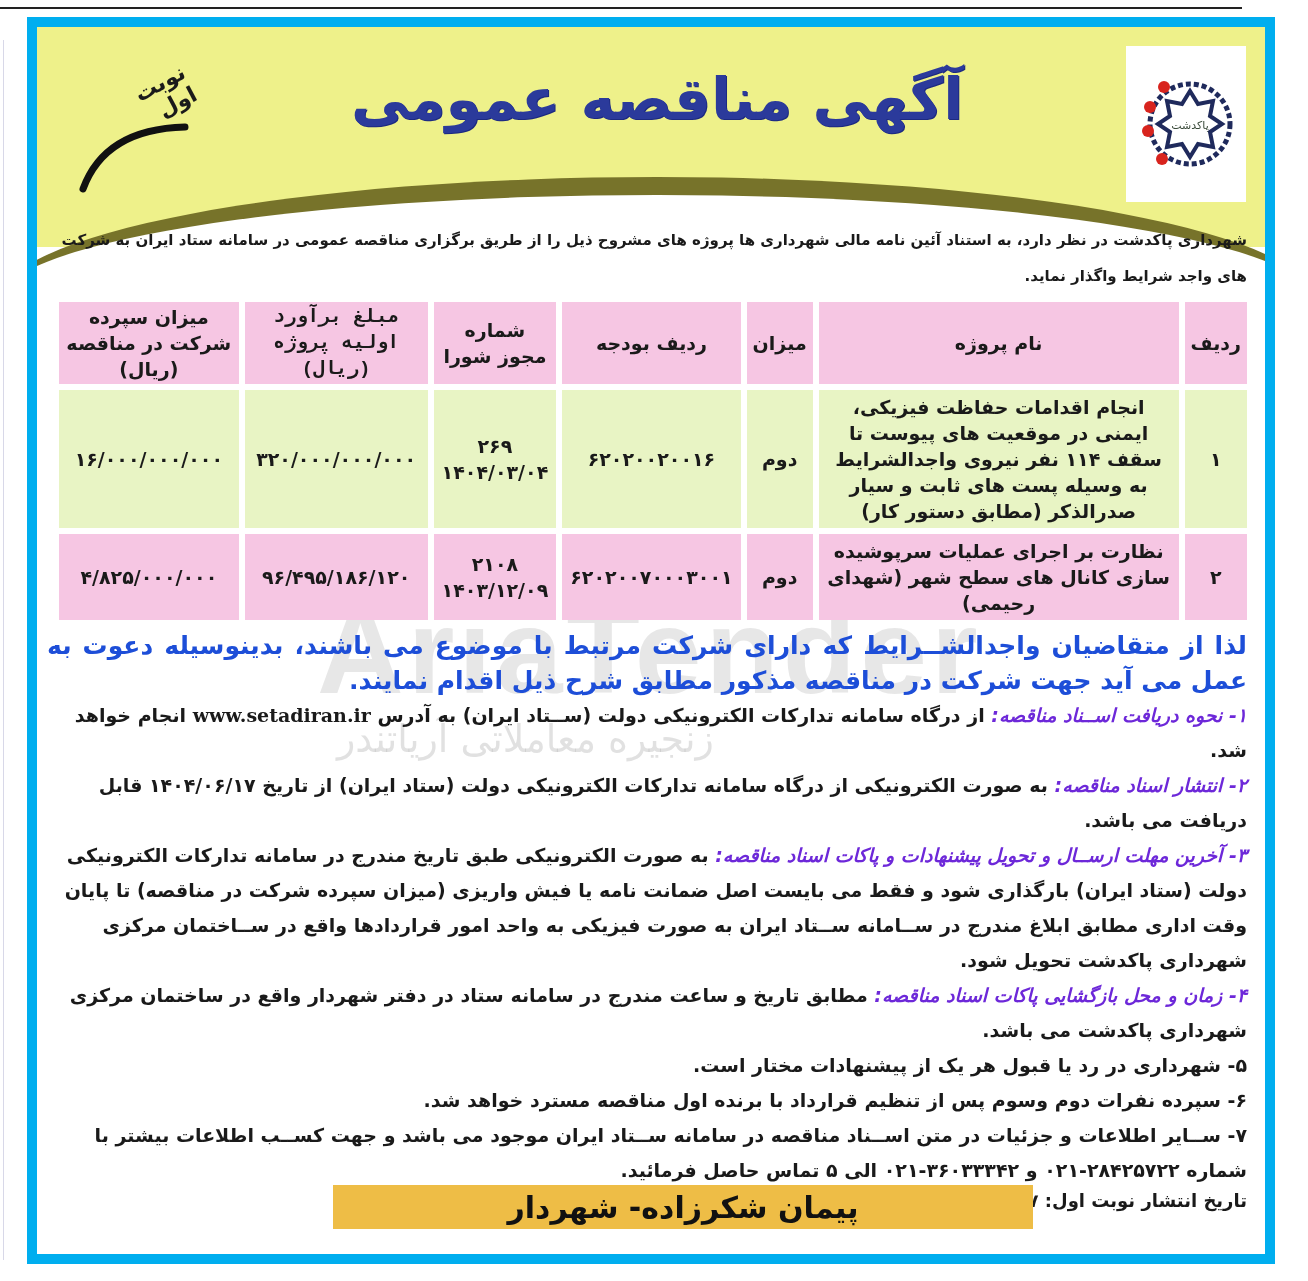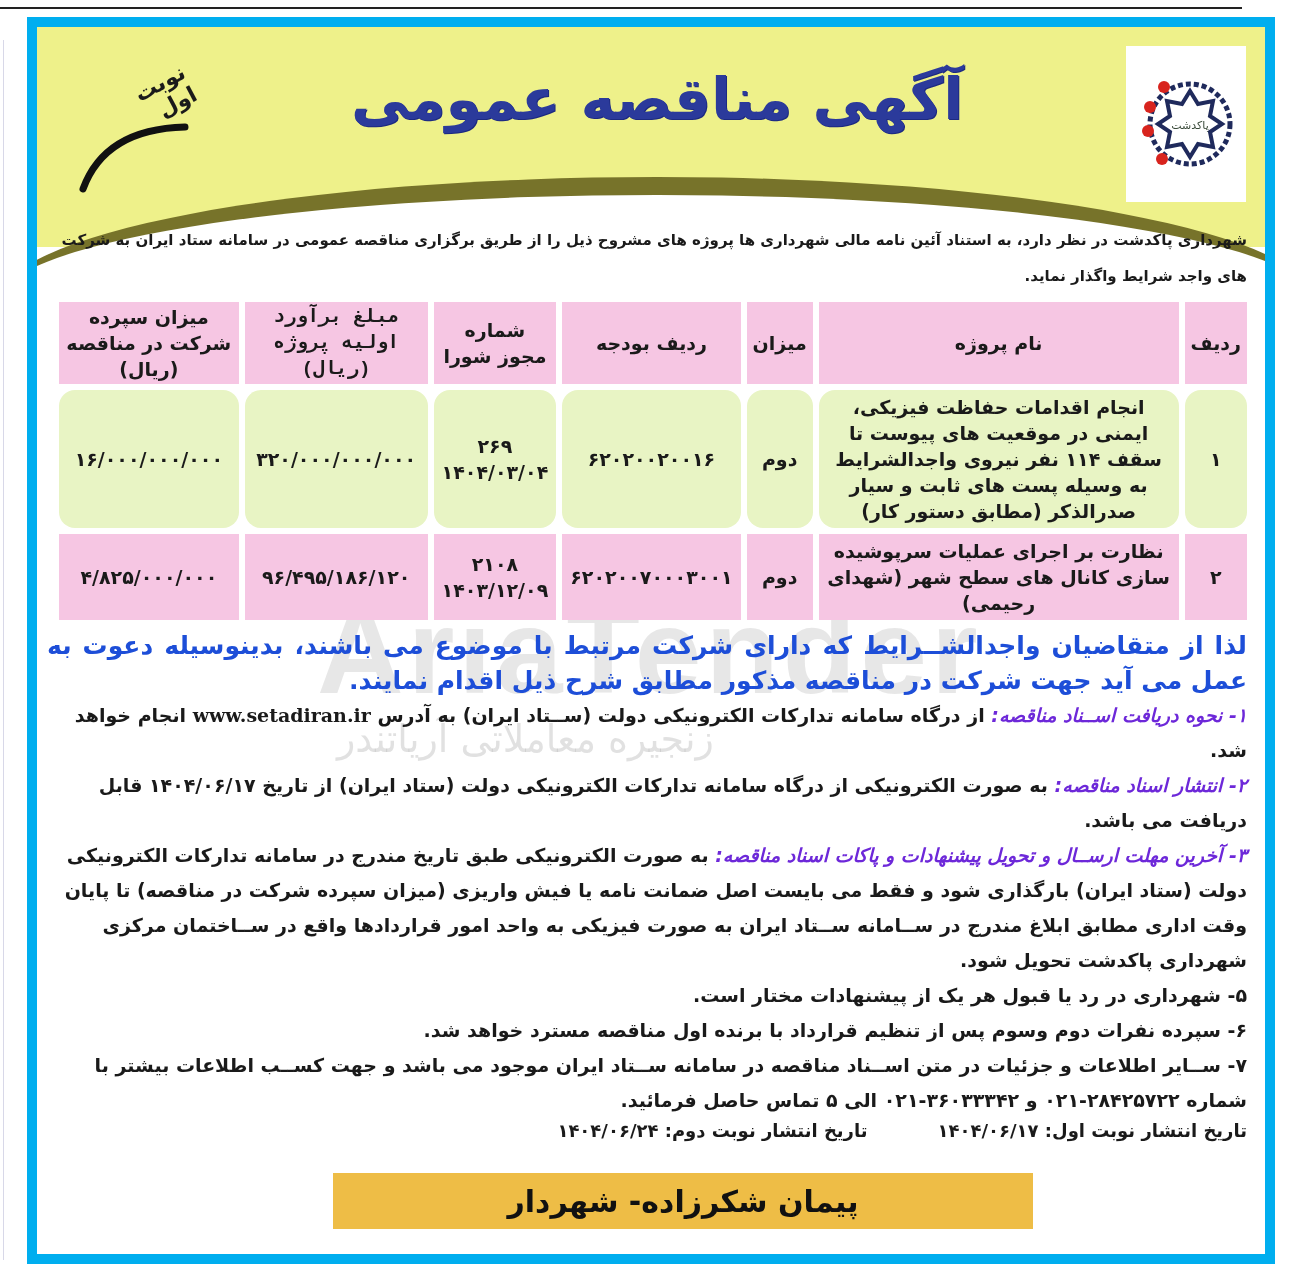--- a/index.html
+++ b/index.html
@@ -50,21 +50,21 @@
     font-size: 15px; line-height: 36px; text-align: right; font-weight: bold; color: #1a1a1a;
   }
 
   
   .tbl { width: 100%; border-collapse: separate; border-spacing: 6px; margin-top: 2px; direction: rtl; margin-right:-6px; }
   .tbl th, .tbl td { text-align: center; vertical-align: middle; font-weight: bold; color: #1a1a1a; }
   .tbl th { background: #f6c6e3; font-size: 19px; height: 68px; line-height: 26px; padding: 2px 6px; }
   .tbl tr.row-a td { background: #e8f4c4; }
   .tbl tr.row-b td { background: #f6c6e3; }
   .tbl td { font-size: 19px; line-height: 26px; padding: 4px 8px; }
-  .row-a td { height: 130px; border-radius: 16px; }
+  .row-a td { height: 130px; }
   .row-b td { height: 70px; }
   .c-idx { width: 56px; }
   .c-name { width: 394px; }
   .c-stage { width: 56px; }
   .c-budget { width: 168px; }
   .c-permit { width: 100px; }
   .c-est { width: 184px; font-family: Liberation Mono, monospace; }
   .c-dep { width: 182px; }
   .num { direction: ltr; unicode-bidi: embed; font-family: "DejaVu Sans", sans-serif; }
 
@@ -78,21 +78,21 @@
     position: absolute; left: 280px; top: 555px; font-size: 120px; font-weight: bold;
     color: rgba(120,120,120,0.18); direction: ltr; letter-spacing: 4px; pointer-events: none;
     font-family: "Liberation Sans", sans-serif;
   }
   .watermark2 {
     position: absolute; left: 300px; top: 690px; font-size: 38px;
     color: rgba(120,120,120,0.22); letter-spacing: 18px; pointer-events: none;
   }
 
   .signature {
-    position: absolute; left: 296px; bottom: 25px; width: 700px; height: 56px;
+    position: absolute; left: 296px; bottom: 25px; width: 700px; height: 44px;
     background: #eebd46; display: flex; align-items: center; justify-content: center;
     font-size: 30px; font-weight: bold; color: #111;
   }
 </style>
 </head>
 <body>
 
 <div class="top-rule"></div>
 <div class="top-rule-right"></div>
 <div class="left-gutter"></div>
@@ -175,20 +175,23 @@
 
       <p class="item">
         <span class="lbl">۱- نحوه دریافت اســناد مناقصه:</span><span> از درگاه سامانه تدارکات الکترونیکی دولت (ســتاد ایران) به آدرس </span><span class="url">www.setadiran.ir</span><span> انجام خواهد شد.</span>
       </p>
       <p class="item">
         <span class="lbl">۲- انتشار اسناد مناقصه:</span><span> به صورت الکترونیکی از درگاه سامانه تدارکات الکترونیکی دولت (ستاد ایران) از تاریخ ۱۴۰۴/۰۶/۱۷ قابل دریافت می باشد.</span>
       </p>
       <p class="item">
         <span class="lbl">۳- آخرین مهلت ارســال و تحویل پیشنهادات و پاکات اسناد مناقصه:</span><span> به صورت الکترونیکی طبق تاریخ مندرج در سامانه تدارکات الکترونیکی دولت (ستاد ایران) بارگذاری شود و فقط می بایست اصل ضمانت نامه یا فیش واریزی (میزان سپرده شرکت در مناقصه) تا پایان وقت اداری مطابق ابلاغ مندرج در ســامانه ســتاد ایران به صورت فیزیکی به واحد امور قراردادها واقع در ســاختمان مرکزی شهرداری پاکدشت تحویل شود.</span>
       </p>
+      <p class="item">
+        <span class="lbl">۴- زمان و محل بازگشایی پاکات اسناد مناقصه:</span><span> مطابق تاریخ و ساعت مندرج در سامانه ستاد در دفتر شهردار واقع در ساختمان مرکزی شهرداری پاکدشت می باشد.</span>
+      </p>
       <p class="item">۵- شهرداری در رد یا قبول هر یک از پیشنهادات مختار است.</p>
       <p class="item">۶- سپرده نفرات دوم وسوم پس از تنظیم قرارداد با برنده اول مناقصه مسترد خواهد شد.</p>
       <p class="item">۷- ســایر اطلاعات و جزئیات در متن اســناد مناقصه در سامانه ســتاد ایران موجود می باشد و جهت کســب اطلاعات بیشتر با شماره ۲۸۴۲۵۷۲۲-۰۲۱ و ۳۶۰۳۳۳۴۲-۰۲۱ الی ۵ تماس حاصل فرمائید.</p>
 
       <div class="dates">
         <span>تاریخ انتشار نوبت اول: ۱۴۰۴/۰۶/۱۷</span>
         <span>تاریخ انتشار نوبت دوم: ۱۴۰۴/۰۶/۲۴</span>
       </div>
     </div>
 

